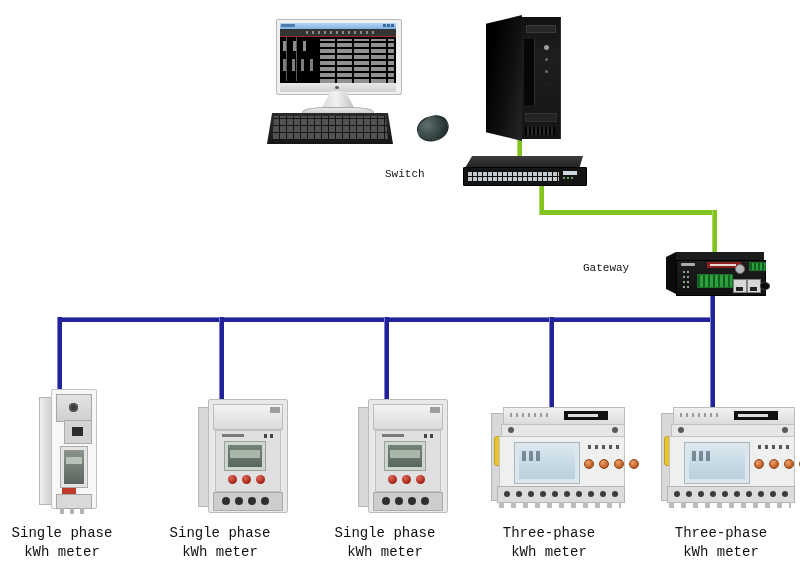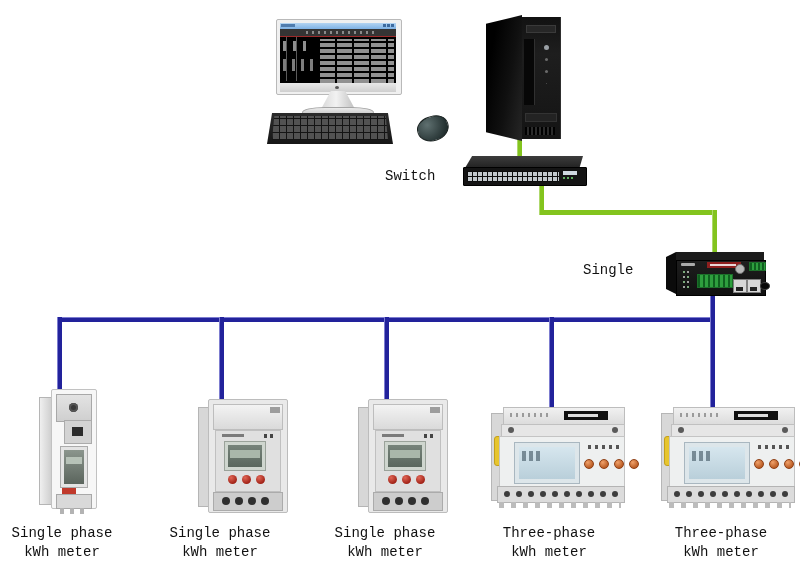--- a/index.html
+++ b/index.html
@@ -1,21 +1,21 @@
 <!DOCTYPE html>
 <html><head>
 <meta charset="utf-8">
 <style>
   html,body{margin:0;padding:0;background:#fff;}
   .canvas{position:relative;width:800px;height:568px;background:#ffffff;overflow:hidden;
           font-family:"Liberation Mono","DejaVu Sans Mono",monospace;}
   .abs{position:absolute;}
 
   
-  .devlabel{position:absolute;font-size:14px;color:#111;letter-spacing:0px;white-space:nowrap;}
+  .devlabel{position:absolute;font-size:11px;color:#111;letter-spacing:0px;white-space:nowrap;}
   .meterlabel{position:absolute;width:140px;text-align:center;font-size:14px;line-height:19px;color:#111;white-space:nowrap;}
 
   
   .cable-green{position:absolute;background:#83C41E;box-shadow:inset 1px 0 0 rgba(255,255,255,.35);}
   .cable-blue{position:absolute;background:#22229B;}
   .cable-blue.h{box-shadow:inset 0 1px 0 #7d7dd0;}
   .cable-blue.v{box-shadow:inset 1px 0 0 #7d7dd0;}
 
   
   .monitor-bezel{position:absolute;left:0;top:0;width:124px;height:74px;background:#f0f0f0;border:1px solid #b9b9b9;border-radius:2px;}
@@ -221,21 +221,21 @@
   <div class="devlabel" style="left:385px;top:168px;">Switch</div>
   <div class="abs" style="left:463px;top:156px;width:122px;height:29px;">
     <div class="sw-top"></div>
     <div class="sw-front">
       <div class="sw-ports"></div>
       <div class="sw-label"></div>
       <div class="sw-leds"></div>
     </div>
   </div>
 
-  <div class="devlabel" style="left:583px;top:262px;">Single</div>
+  <div class="devlabel" style="left:583px;top:262px;">Gateway</div>
   <div class="abs" style="left:666px;top:252px;width:98px;height:42px;">
     <div class="gw-side"></div>
     <div class="gw-top"></div>
     <div class="gw-front">
       <div class="gw-logo"></div>
       <div class="gw-redlabel">
           <i></i>
         </div>
       <div class="gw-leds"></div>
       <div class="gw-term"></div>

